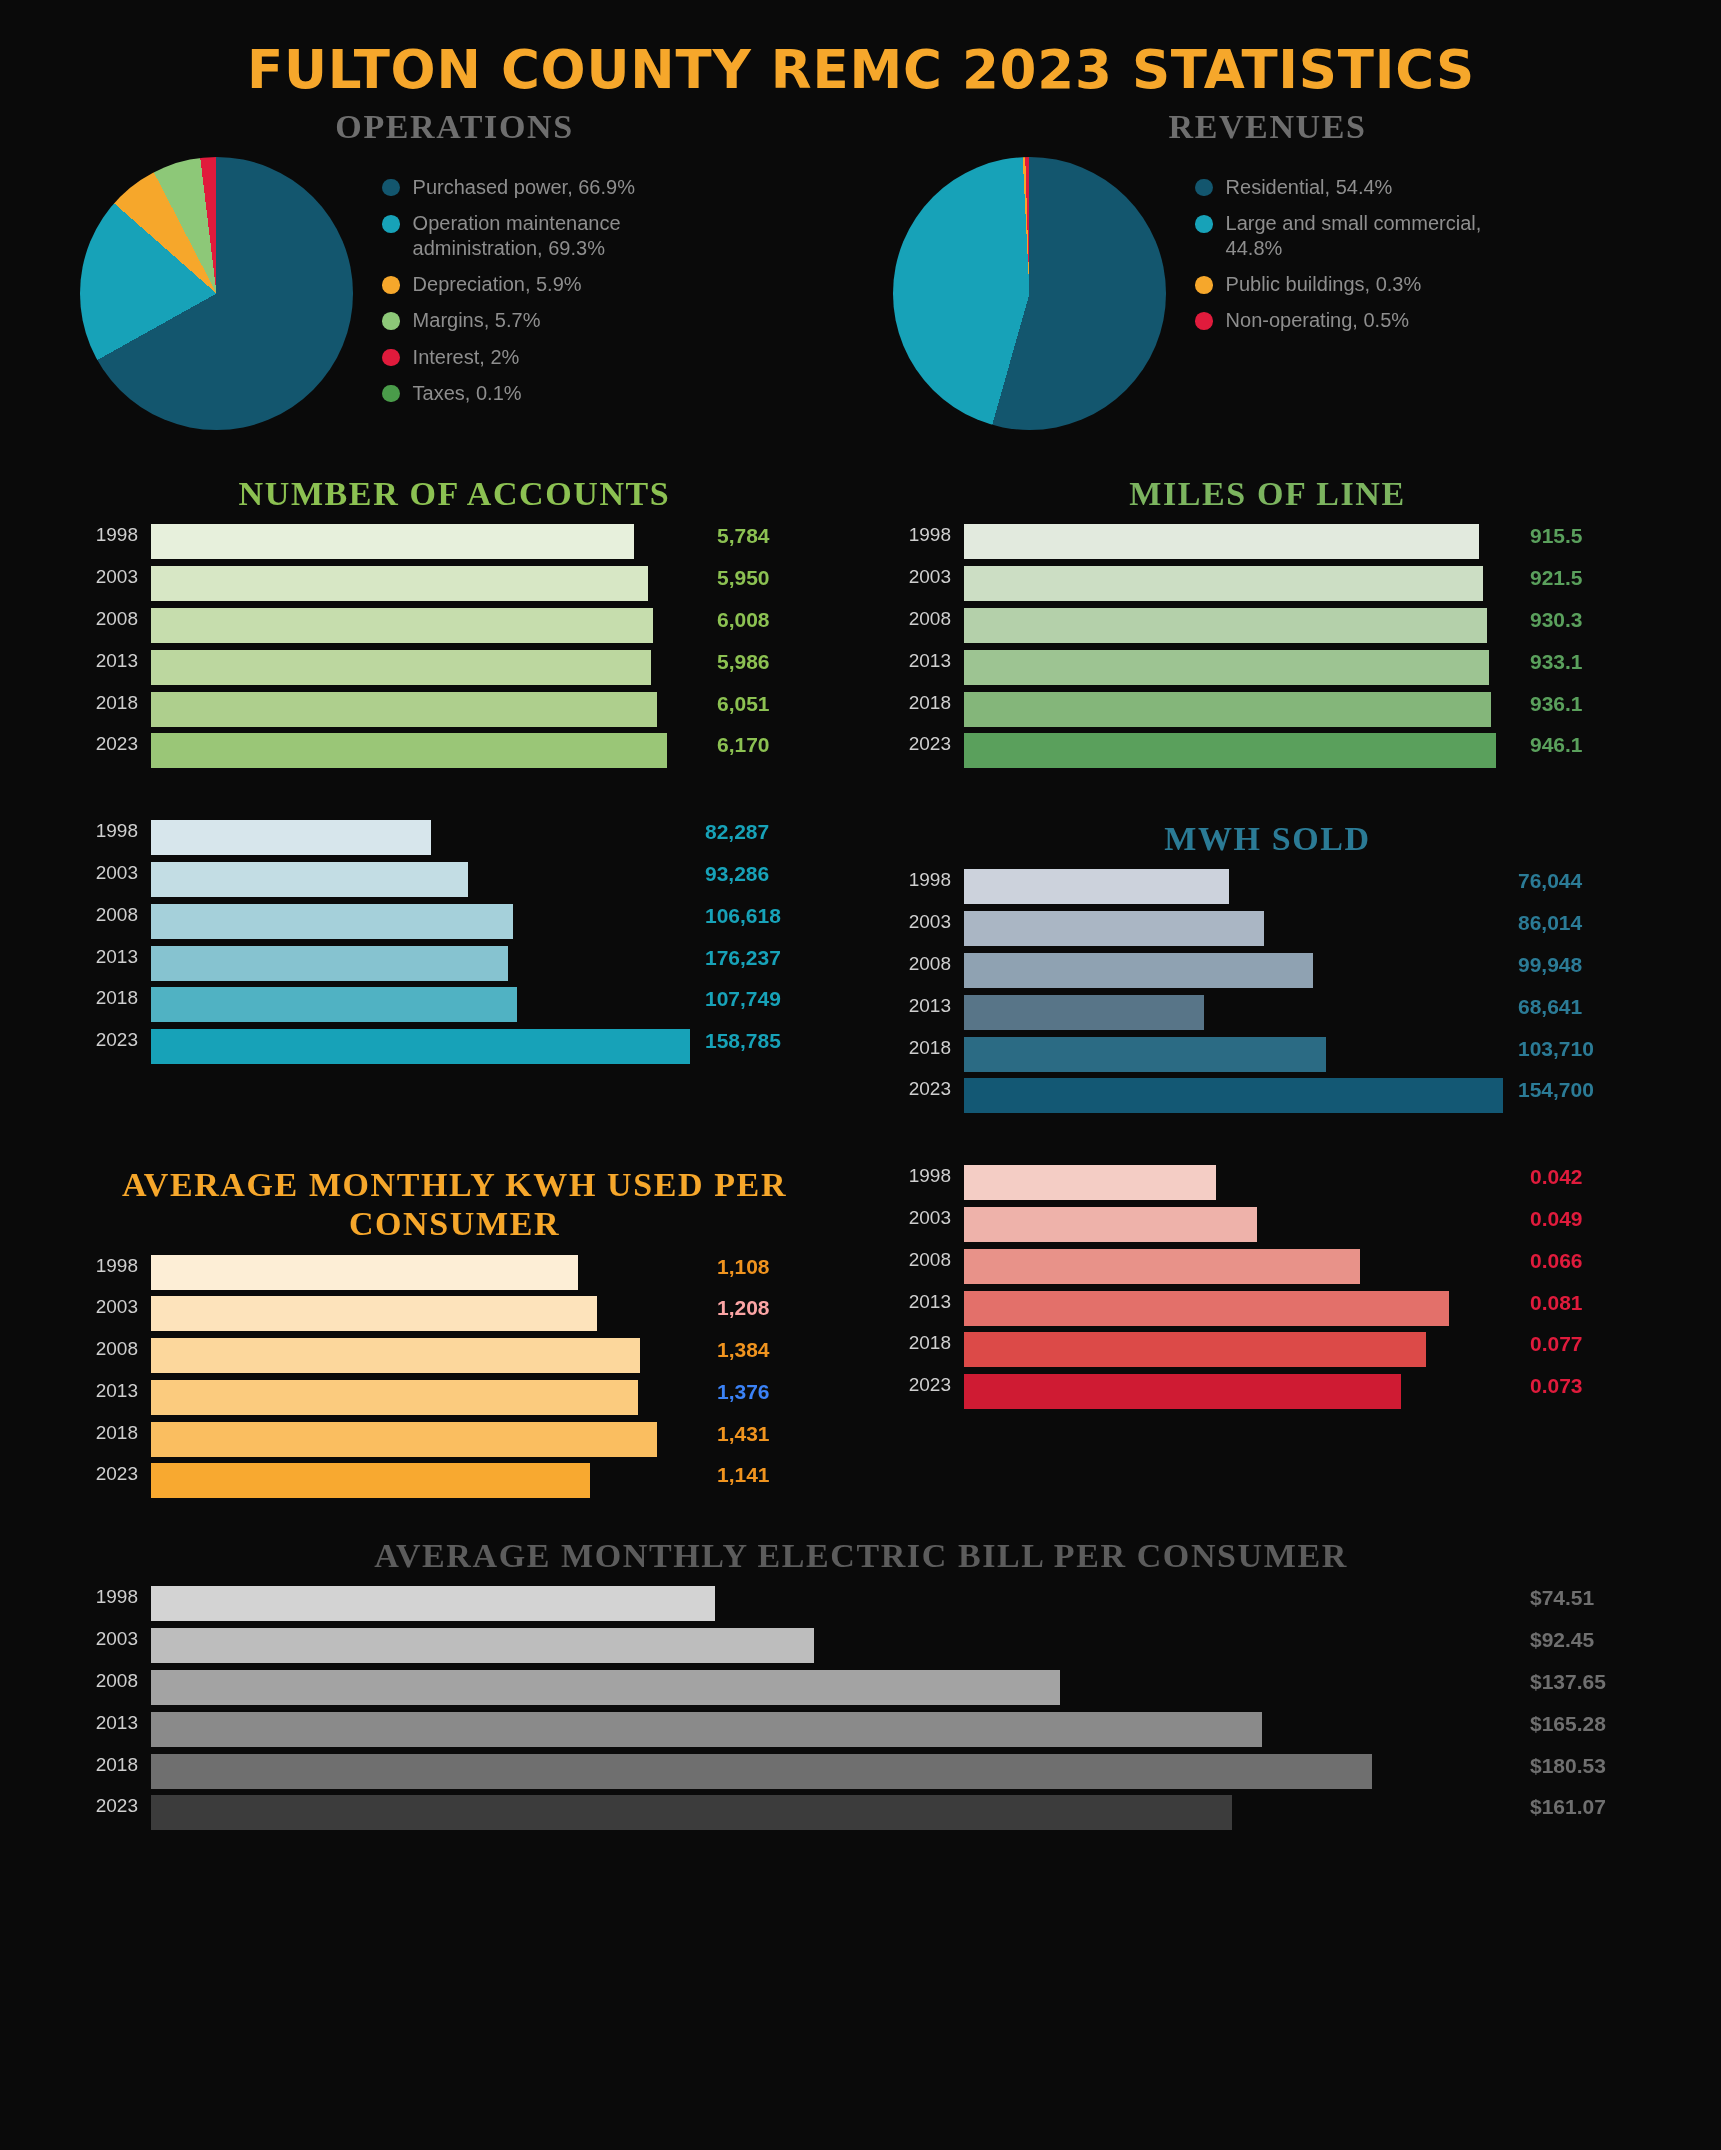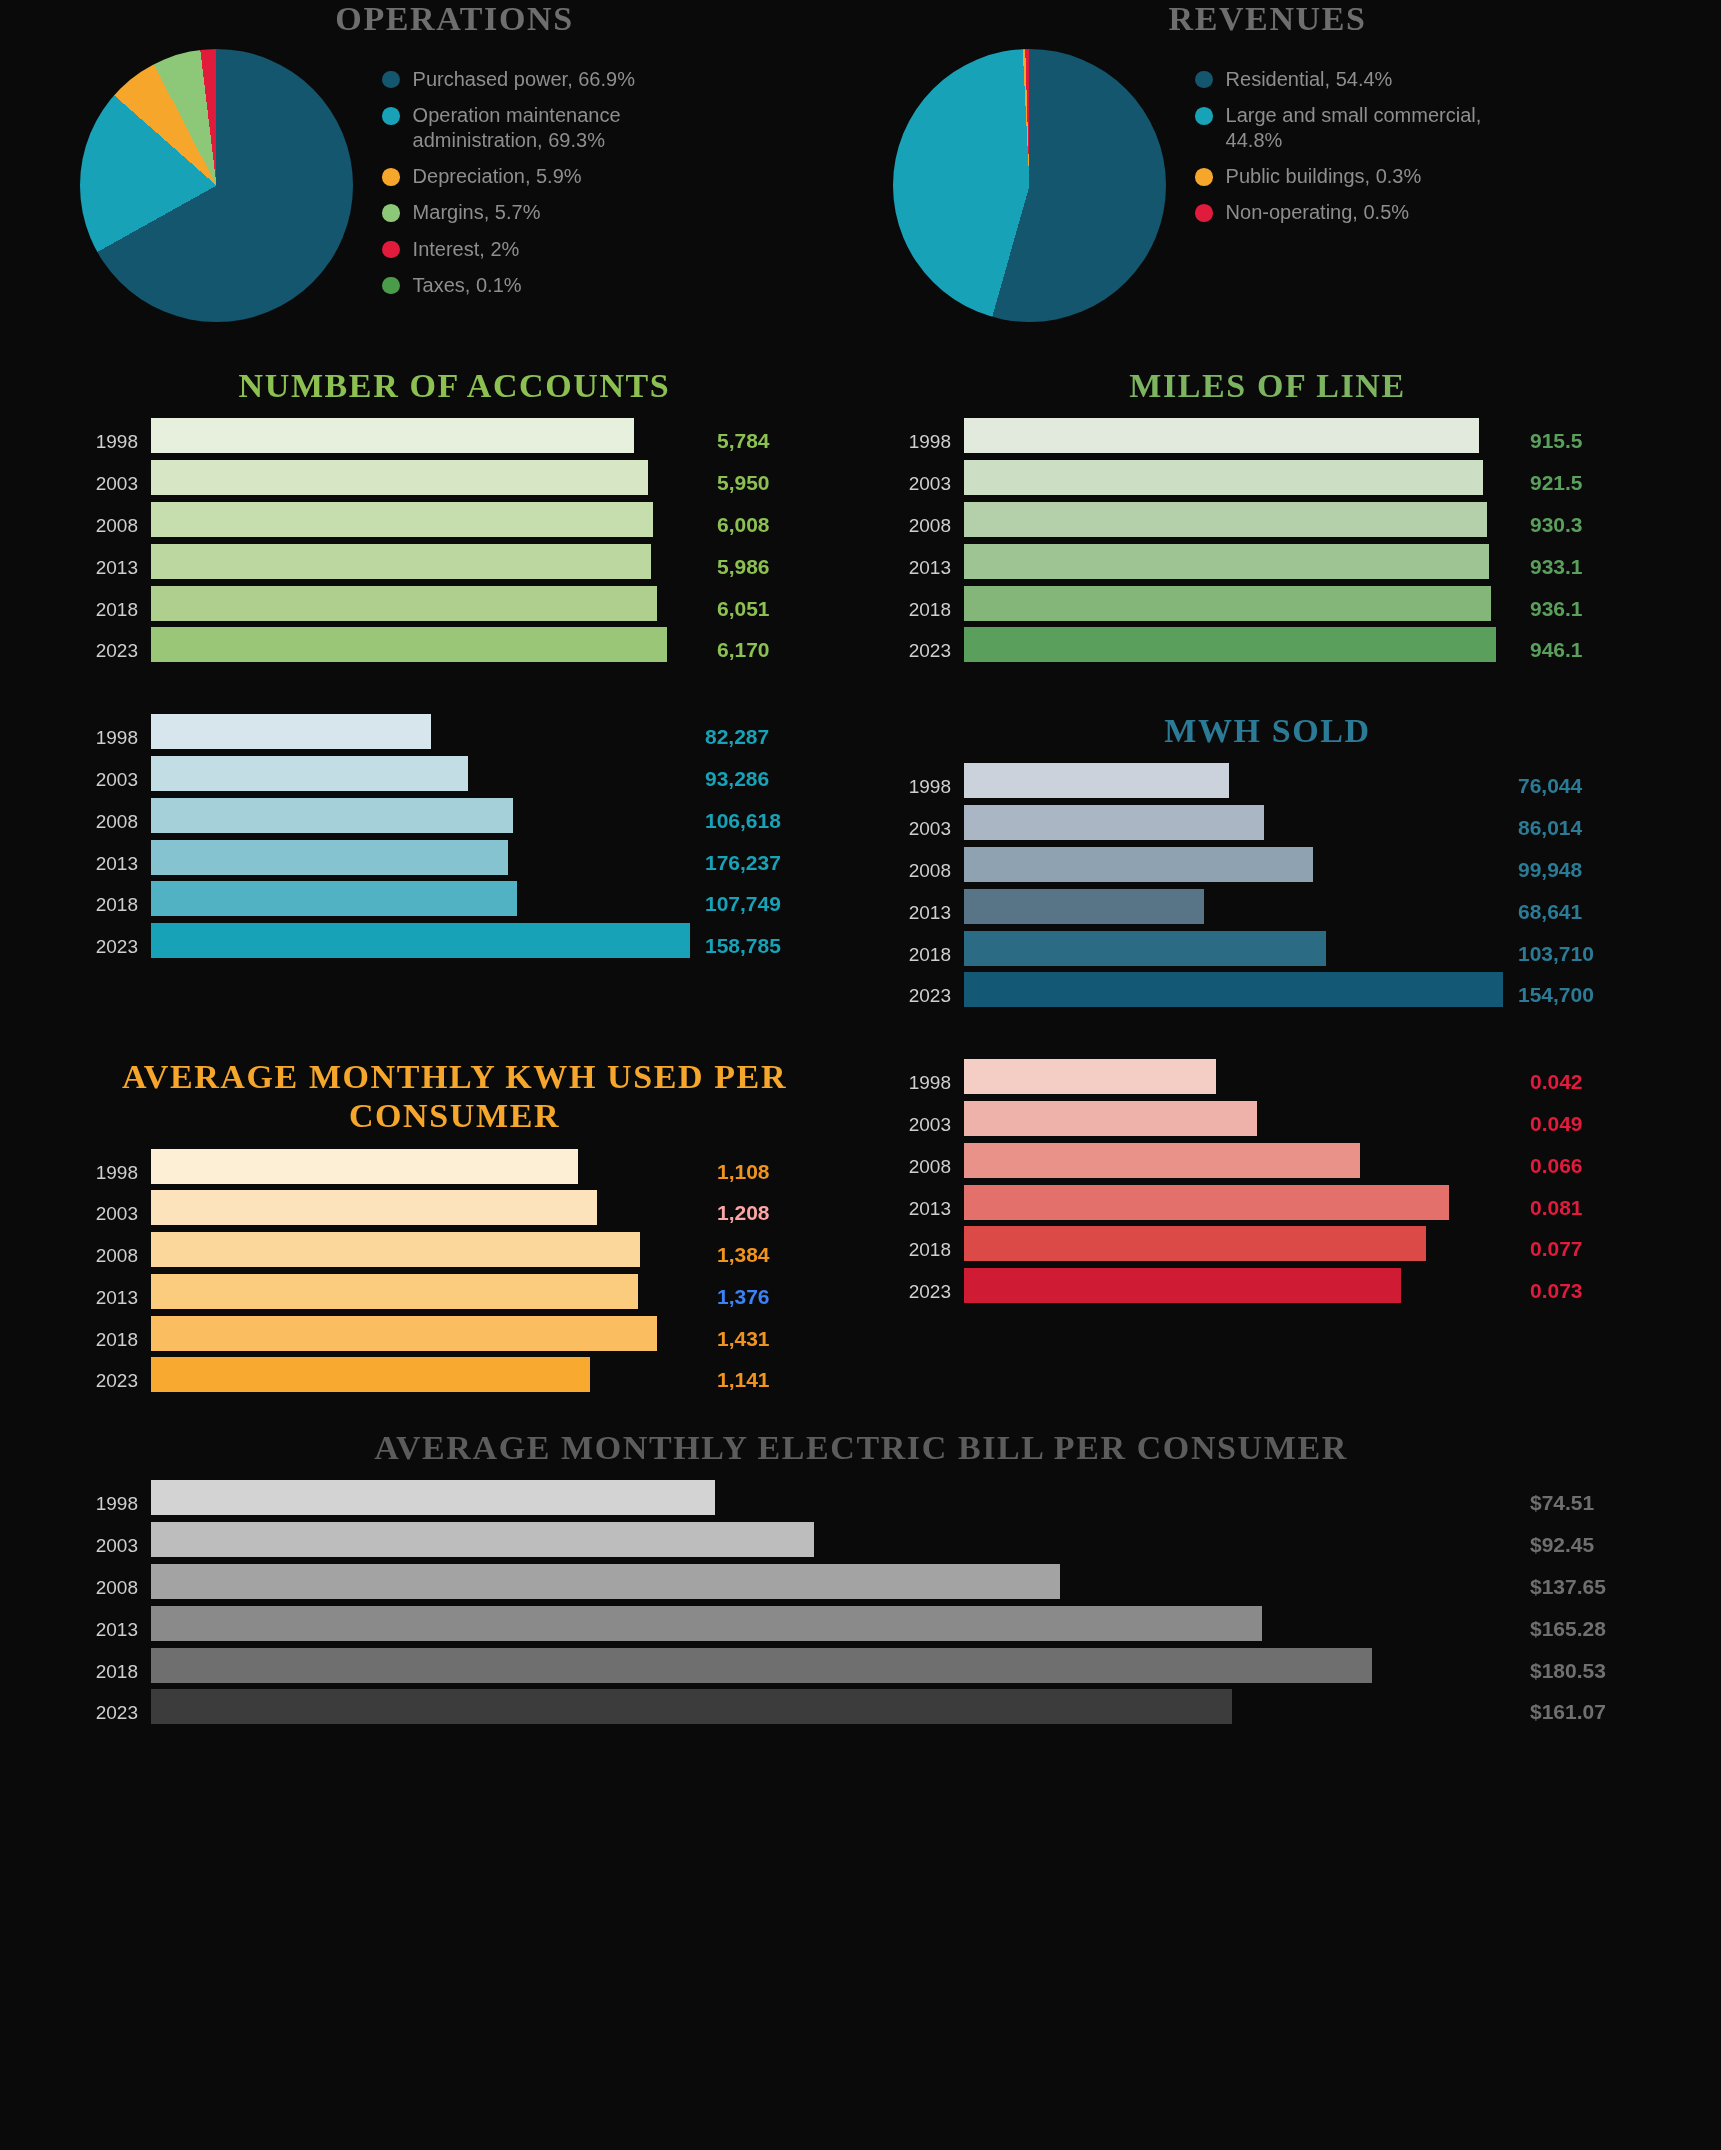--- a/index.html
+++ b/index.html
@@ -82,21 +82,21 @@
     flex: 0 0 17.6px;
     margin-right: 13px;
     margin-top: 4px;
   }
   
   .chart {
     padding: 0 16px 0 16px;
   }
   .bar-row {
     display: flex;
-    align-items: flex-end;
+    align-items: flex-start;
     height: 37px;
     margin-bottom: 4.8px;
   }
   .bar-year {
     width: 74px;
     flex: 0 0 74px;
     text-align: right;
     padding-right: 13px;
     font-size: 19px;
     color: #cfcfcf;
@@ -131,20 +131,21 @@
     width: 100%;
     padding: 0 16px;
     box-sizing: border-box;
   }
 </style>
 </head>
 <body>
 
 <div class="poster">
 
+  <div class="main-title">FULTON COUNTY REMC 2023 STATISTICS</div>
 
   <div class="row">
     <div class="col">
       <div class="sec-title" style="color:#6e6e6e">OPERATIONS</div>
       <div class="pie-block">
         <div class="pie" style="background: conic-gradient(from 0deg,
                #13566e 0deg 240.84deg,
                #17a2b8 240.84deg 311.4deg,
                #f6a72b 311.4deg 332.64deg,
                #8dc878 332.64deg 353.16deg,

